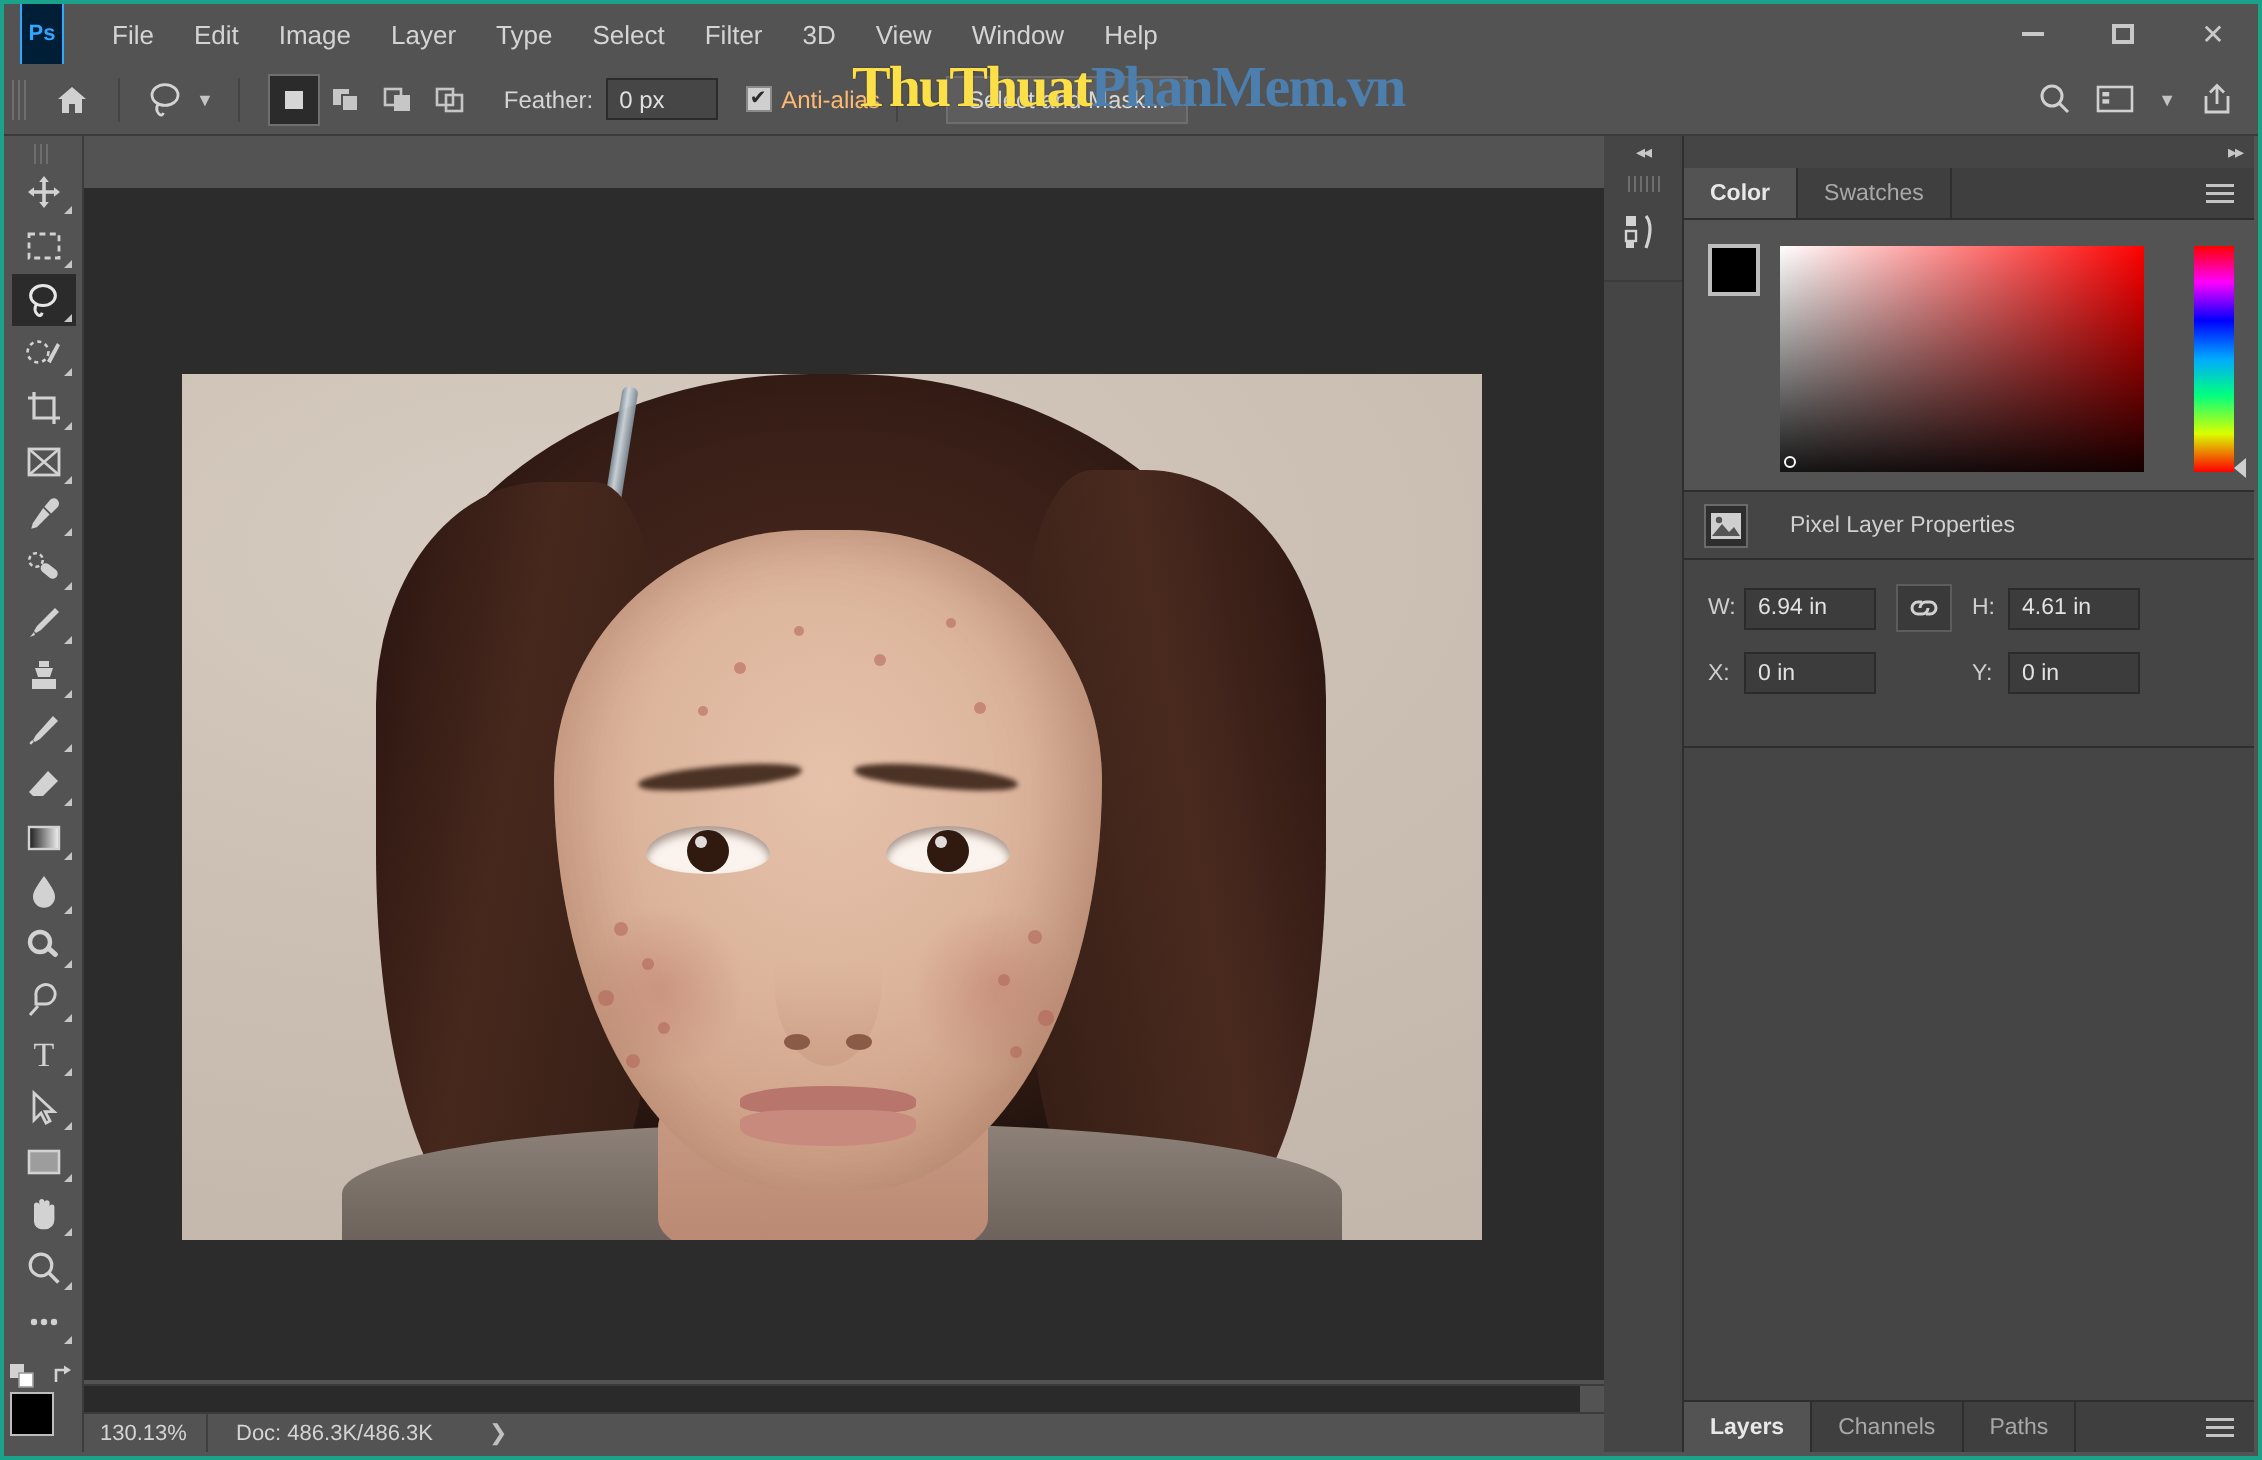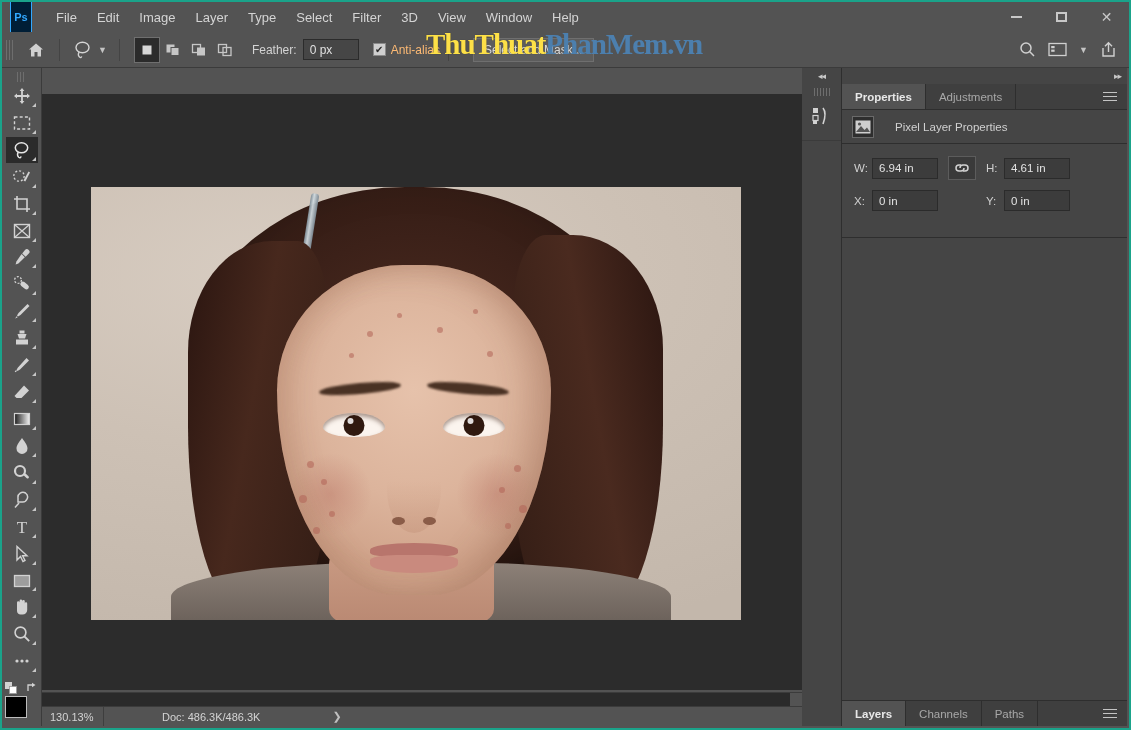--- a/index.html
+++ b/index.html
@@ -224,21 +224,20 @@
     position: absolute; left: 40px; bottom: 22px; width: 760px; height: 14px;
     background: #2a2a2a; border-top: 1px solid #3b3b3b;
   }
   .hscroll-thumb { position: absolute; right: 0; top: 0; width: 12px; height: 14px; background: #535353; }
 
   
   .statusbar {
     position: absolute; left: 40px; bottom: 2px; width: 760px; height: 20px;
     background: #535353; display: flex; align-items: center;
     border-top: 1px solid #3b3b3b;
-    gap: 44px;
   }
   .zoomfield {
     width: 62px; color: #d4d4d4; font-size: 11px; padding-left: 8px;
     border-right: 1px solid #3e3e3e; height: 100%; display:flex; align-items:center;
   }
   .docinfo { color: #d4d4d4; font-size: 11px; padding-left: 14px; }
   .statarrow { color: #c0c0c0; font-size: 11px; margin-left: 28px; }
 
   
   .middock {
@@ -666,29 +665,42 @@
     </div>
     <div class="middock-sep"></div>
   </div>
 
   <div class="rightcol">
 
     <div class="rp-head">
       <span class="dbl-chev">▸▸</span>
     </div>
 
-
     <div class="panel">
       <div class="panel-tabs">
-        <div class="ptab active">Properties</div>
-        <div class="ptab">Adjustments</div>
+        <div class="ptab active">Color</div>
+        <div class="ptab">Swatches</div>
         <div class="hamburger">
             <span class="hb-lines"></span>
           </div>
       </div>
+      <div class="colorbody">
+        <div class="cp-swatches">
+          <span class="cp-bg"></span>
+          <span class="cp-fg"></span>
+        </div>
+        <div class="cp-field">
+          <span class="cp-marker"></span>
+        </div>
+        <div class="cp-hue"></div>
+        <span class="cp-hue-marker"></span>
+      </div>
+    </div>
+
+    <div class="panel">
       <div class="prop-header">
         <span class="prop-thumb">
           <svg width="16" height="14" viewBox="0 0 16 14">
               <rect x="0.5" y="0.5" width="15" height="13" fill="#cfcfcf"></rect>
               <circle cx="4.5" cy="4" r="1.6" fill="#555"></circle>
               <path d="M1 12 L6 6 L9.5 10 L12 7.5 L15 12 Z" fill="#555"></path>
             </svg>
         </span>
         <span class="prop-title">Pixel Layer Properties</span>
       </div>

